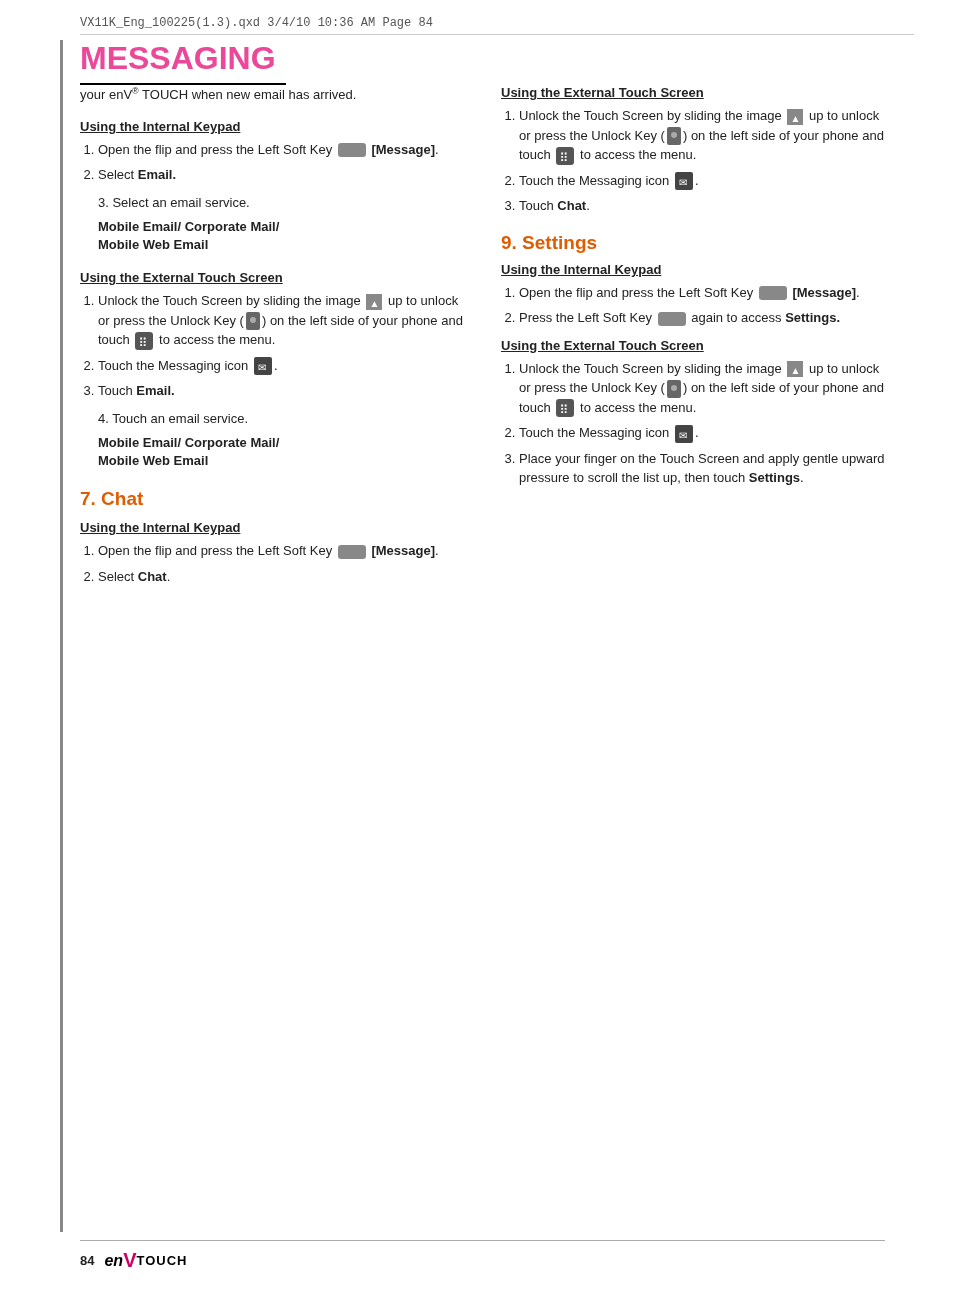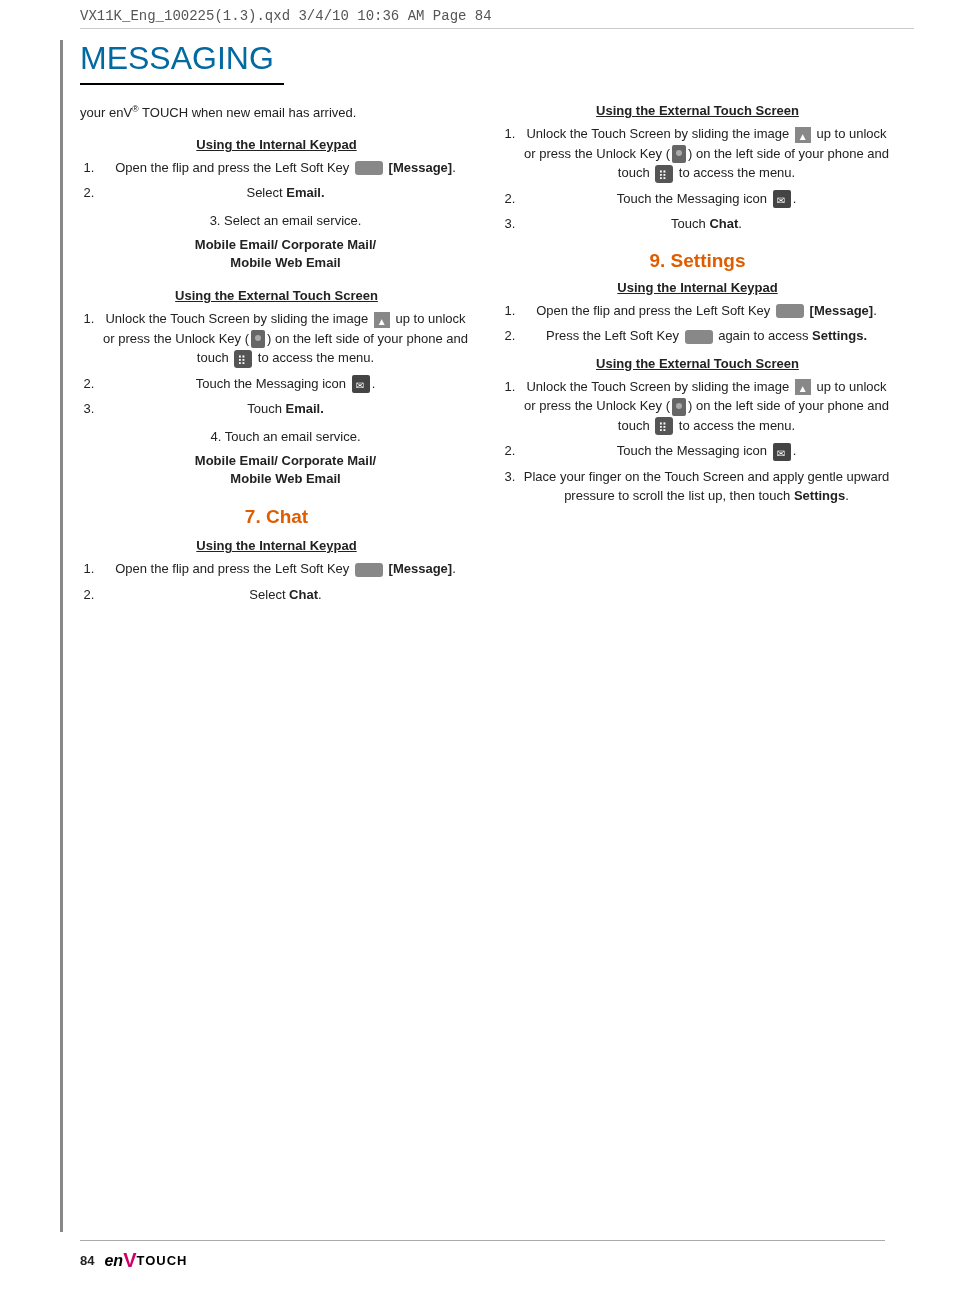--- a/index.html
+++ b/index.html
@@ -8,24 +8,24 @@
       font-family: Arial, Helvetica, sans-serif;
       font-size: 13px;
       color: #222;
       width: 954px;
       min-height: 1292px;
       position: relative;
     }
 
     .page-header {
       position: absolute;
-      top: 8px;
+      top: 16px;
       left: 80px;
       right: 40px;
-      font-size: 14px;
+      font-size: 12px;
       color: #555;
       font-family: 'Courier New', monospace;
       border-bottom: 1px solid #ccc;
       padding-bottom: 4px;
     }
 
     .page-container {
       position: absolute;
       top: 40px;
       left: 80px;
@@ -37,23 +37,22 @@
       position: absolute;
       top: 40px;
       left: 60px;
       bottom: 60px;
       width: 3px;
       background: #888;
     }
 
     .page-title {
       font-size: 32px;
-      font-weight: normal;
-      color: #0369a1;
-      margin-bottom: 18px;
+      font-weight: bold;
+      color: #ec4899;
       padding-bottom: 6px;
       border-bottom: 2px solid #000;
       display: inline-block;
       padding-right: 10px;
     }
 
     .two-col {
       display: flex;
       gap: 28px;
     }
@@ -74,21 +73,20 @@
 
     .section-heading {
       font-weight: bold;
       font-size: 13px;
       margin-bottom: 6px;
       text-decoration: underline;
     }
 
     .numbered-section {
       margin-bottom: 16px;
-      text-align: center;
     }
 
     ol {
       padding-left: 18px;
       margin-bottom: 10px;
     }
 
     ol li {
       margin-bottom: 6px;
       line-height: 1.5;

